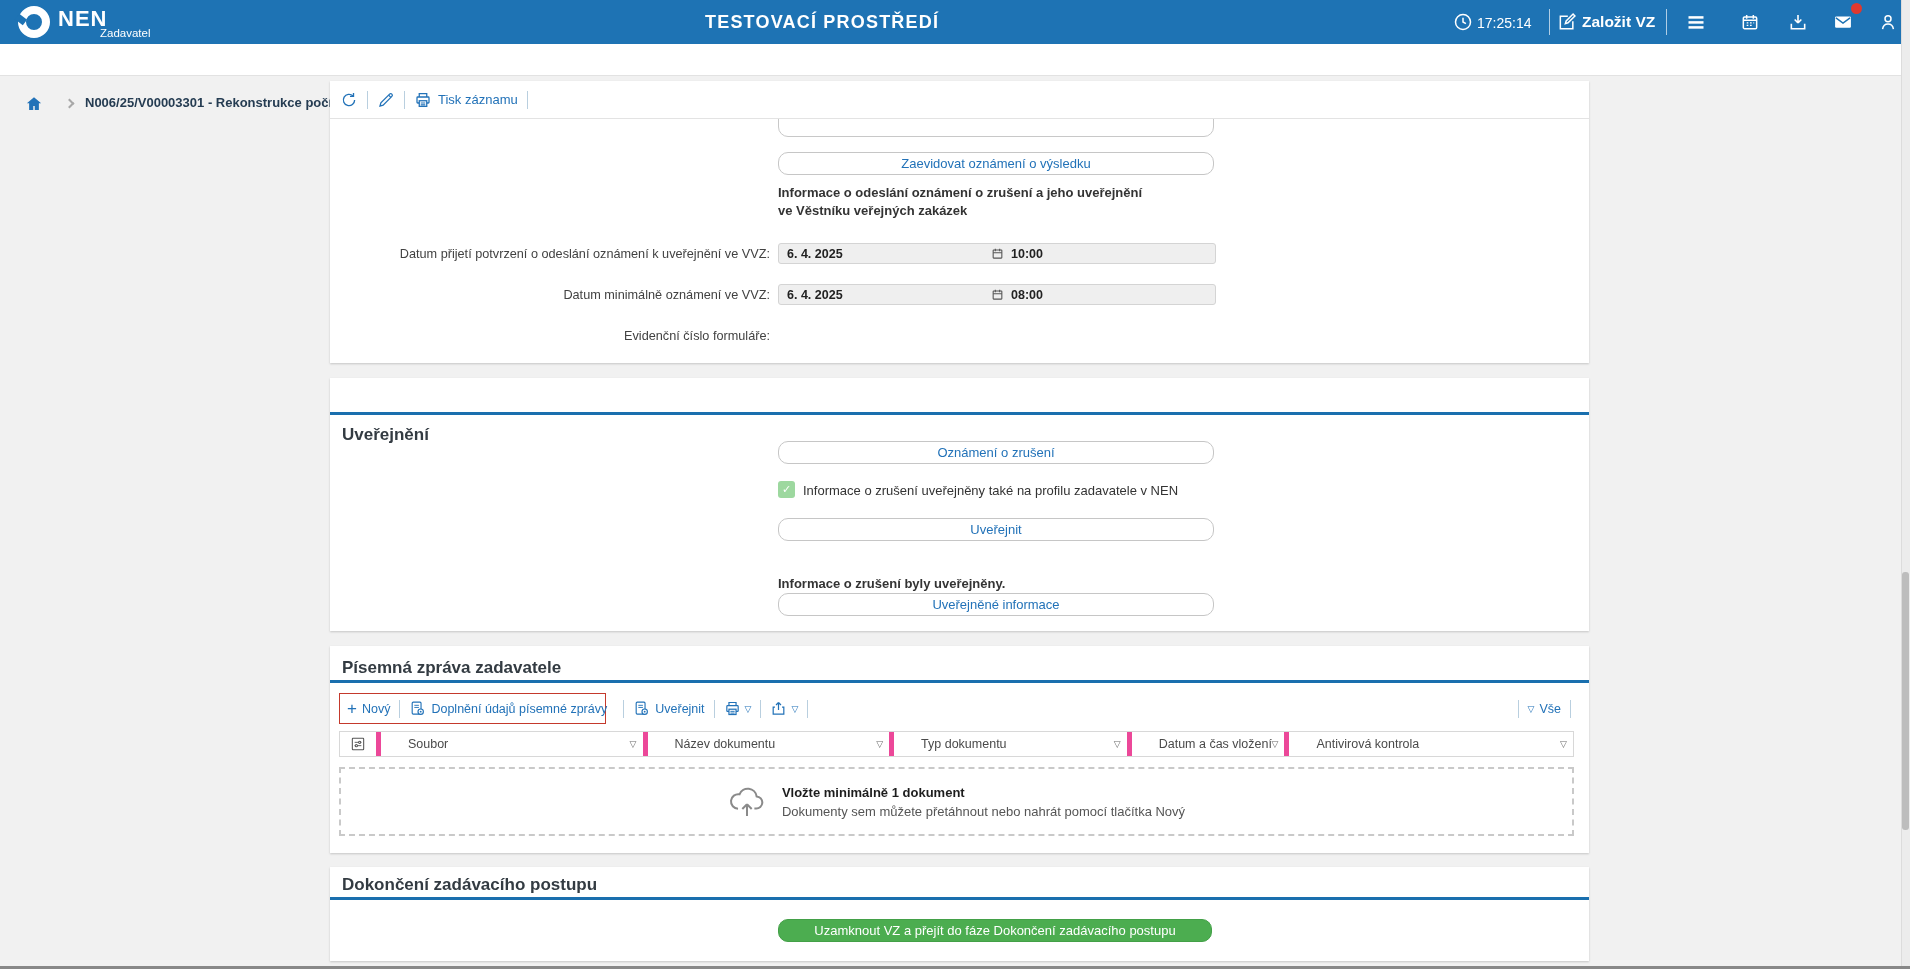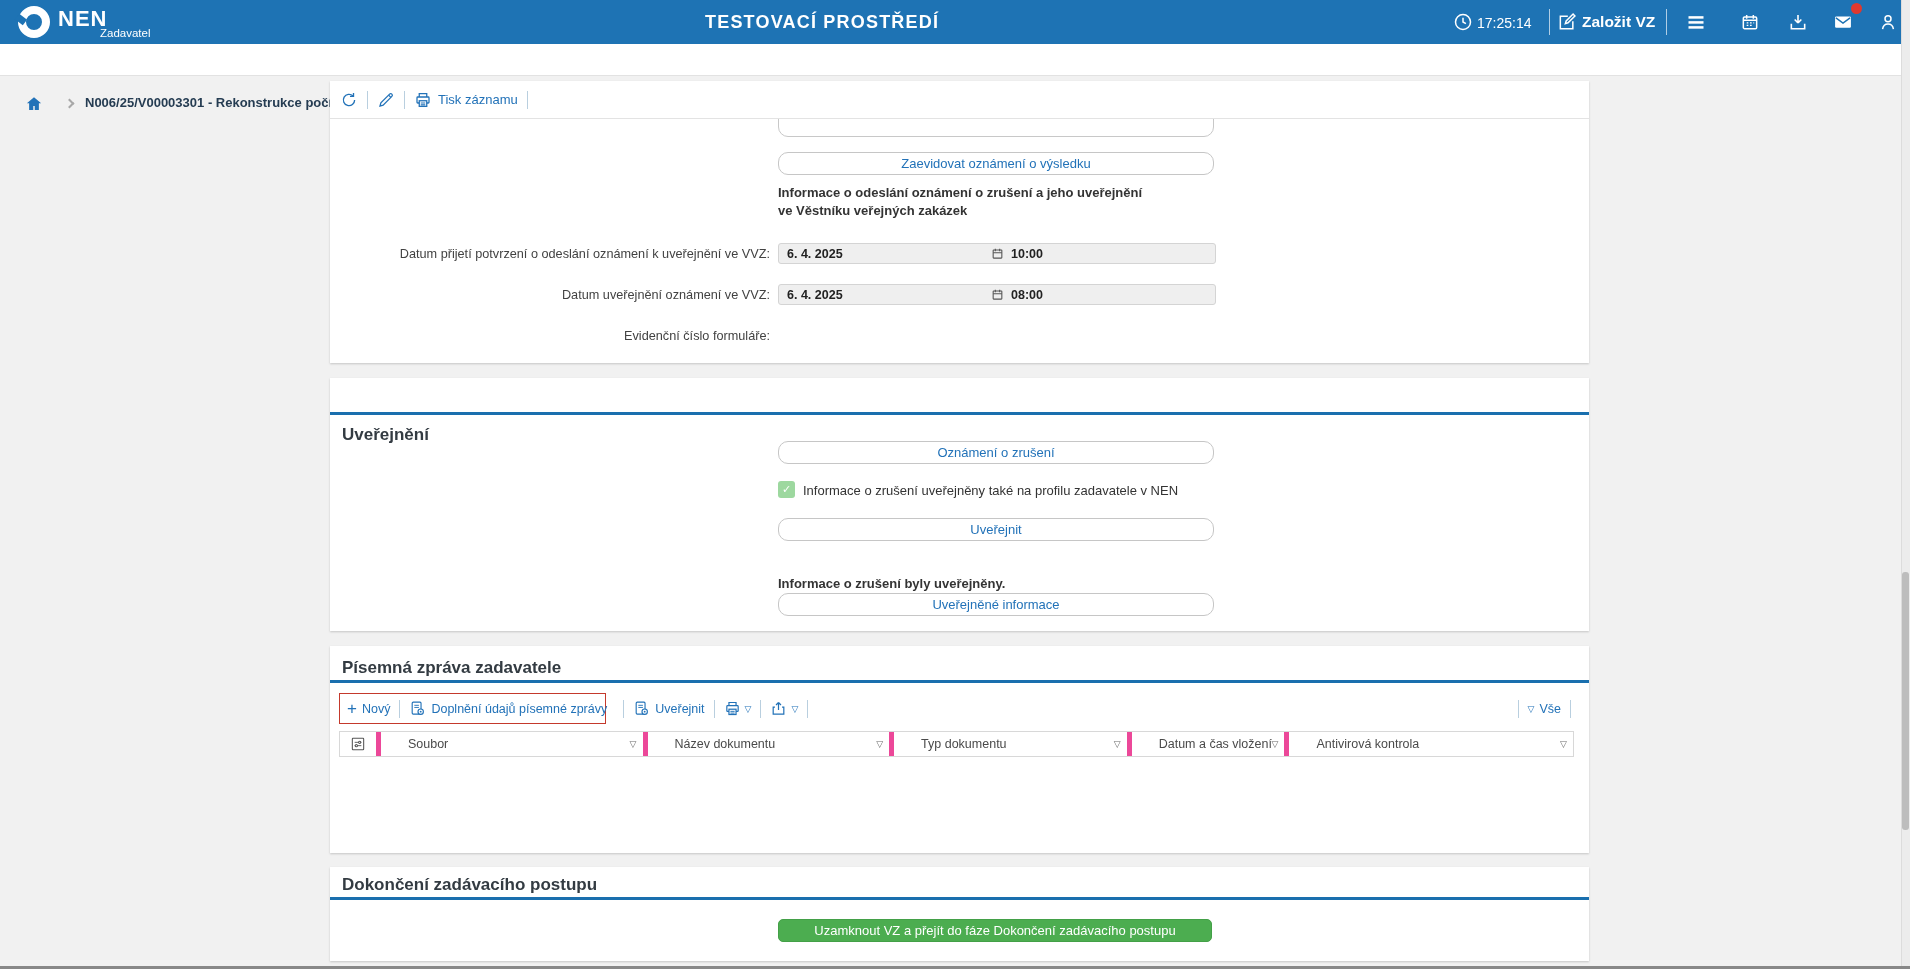--- a/index.html
+++ b/index.html
@@ -31,21 +31,21 @@
   .chev{position:absolute; top:56px; width:7px; height:7px; border-top:2px solid #a8a8a8; border-right:2px solid #a8a8a8; transform:rotate(45deg);}
   .crumb{position:absolute; top:51px; font-size:13px; font-weight:700; color:#253c52; white-space:nowrap;}
   .crumb-close{position:absolute; left:588px; top:51px; width:17px; height:17px; border:1.4px solid #4a4a4a; border-radius:50%; color:#4a4a4a; font-size:10px; line-height:14px; text-align:center;}
 
   
   .card{position:absolute; left:330px; width:1259px; background:#fff; box-shadow:0 1px 2px rgba(0,0,0,.18);}
   .section-title{position:absolute; left:12px; font-size:17px; font-weight:bold; color:#333b42; white-space:nowrap;}
   .blue-rule{position:absolute; left:0; width:100%; height:3px; background:var(--rule);}
 
   .btn-action{position:absolute; left:448px; width:436px; height:23px; background:#fff; border:1px solid #c6c6c6; border-radius:10px; color:var(--accent); font-size:13px; text-align:center; line-height:21px; white-space:nowrap; cursor:pointer;}
-  .btn-green{position:absolute; left:448px; width:434px; height:23px; background:var(--green); border:1px solid #43a047; border-radius:5px; color:#fff; font-size:13px; text-align:center; line-height:21px; white-space:nowrap; cursor:pointer;}
+  .btn-green{position:absolute; left:448px; width:434px; height:23px; background:var(--green); border:1px solid #43a047; border-radius:10px; color:#fff; font-size:13px; text-align:center; line-height:21px; white-space:nowrap; cursor:pointer;}
 
   .field{position:absolute; left:448px; width:438px; height:21px; background:var(--field-bg); border:1px solid #d4d4d4; border-radius:3px; font-size:12.5px; font-weight:bold; color:#222;}
   .f-date{position:absolute; left:8px; top:3px;}
   .f-cal{position:absolute; left:212px; top:3px; width:13px; height:13px; color:#555;}
   .f-cal svg{width:100%; height:100%;}
   .f-time{position:absolute; left:232px; top:3px;}
   .form-label{position:absolute; left:0; width:440px; text-align:right; font-size:12.7px; color:#424242; white-space:nowrap;}
 
   
   .rec-toolbar{position:absolute; left:0; top:0; width:100%; height:38px; background:#fff; border-bottom:1px solid #e3e3e3; z-index:2; display:flex; align-items:center; padding-left:10px; color:var(--accent);}
@@ -207,21 +207,21 @@
       <span class="f-date">6. 4. 2025</span>
       <span class="f-cal">
         <svg viewBox="0 0 24 24" fill="none" stroke="currentColor" stroke-width="2">
             <rect x="4" y="5.5" width="16" height="15" rx="1"></rect>
             <path d="M8 3v5M16 3v5M4 10.5h16"></path>
           </svg>
       </span>
       <span class="f-time">10:00</span>
     </div>
 
-    <div class="form-label" style="top:207px;">Datum uveřejnění oznámení ve VVZ:</div>
+    <div class="form-label" style="top:207px;">Datum minimálně oznámení ve VVZ:</div>
     <div class="field" style="top:203px;">
       <span class="f-date">6. 4. 2025</span>
       <span class="f-cal">
         <svg viewBox="0 0 24 24" fill="none" stroke="currentColor" stroke-width="2">
             <rect x="4" y="5.5" width="16" height="15" rx="1"></rect>
             <path d="M8 3v5M16 3v5M4 10.5h16"></path>
           </svg>
       </span>
       <span class="f-time">08:00</span>
     </div>
@@ -316,20 +316,32 @@
             <circle cx="9.5" cy="14.5" r="1.7" fill="#fff"></circle>
           </svg>
       </div>
       <div class="th" style="width:267px;"><span>Soubor</span><span class="tri">▽</span></div>
       <div class="th" style="width:247px;"><span>Název dokumentu</span><span class="tri">▽</span></div>
       <div class="th" style="width:238px;"><span>Typ dokumentu</span><span class="tri">▽</span></div>
       <div class="th" style="width:158px;"><span>Datum a čas vložení</span><span class="tri">▽</span></div>
       <div class="th" style="width:289px;"><span>Antivirová kontrola</span><span class="tri">▽</span></div>
     </div>
 
+    <div class="dropzone">
+      <span class="dz-cloud">
+        <svg viewBox="0 0 34 30" fill="none" stroke="currentColor" stroke-width="1.8">
+            <path d="M9 21a6.5 6.5 0 1 1 1.3-12.9A8 8 0 0 1 25.6 10 5.4 5.4 0 0 1 25 20.8h-1.4"></path>
+            <path d="M17 27.5V17m0 0l-4.2 4.2M17 17l4.2 4.2"></path>
+          </svg>
+      </span>
+      <div>
+        <div class="dz-t1">Vložte minimálně 1 dokument</div>
+        <div class="dz-t2">Dokumenty sem můžete přetáhnout nebo nahrát pomocí tlačítka Nový</div>
+      </div>
+    </div>
   </div>
 
   <div class="card" style="top:867px; height:94px;">
     <div class="section-title" style="top:8px;">Dokončení zadávacího postupu</div>
     <div class="blue-rule" style="top:30px;"></div>
     <div class="btn-green" style="top:52px;">Uzamknout VZ a přejít do fáze Dokončení zadávacího postupu</div>
   </div>
 
   <div class="sb-track">
     <div class="sb-thumb"></div>

